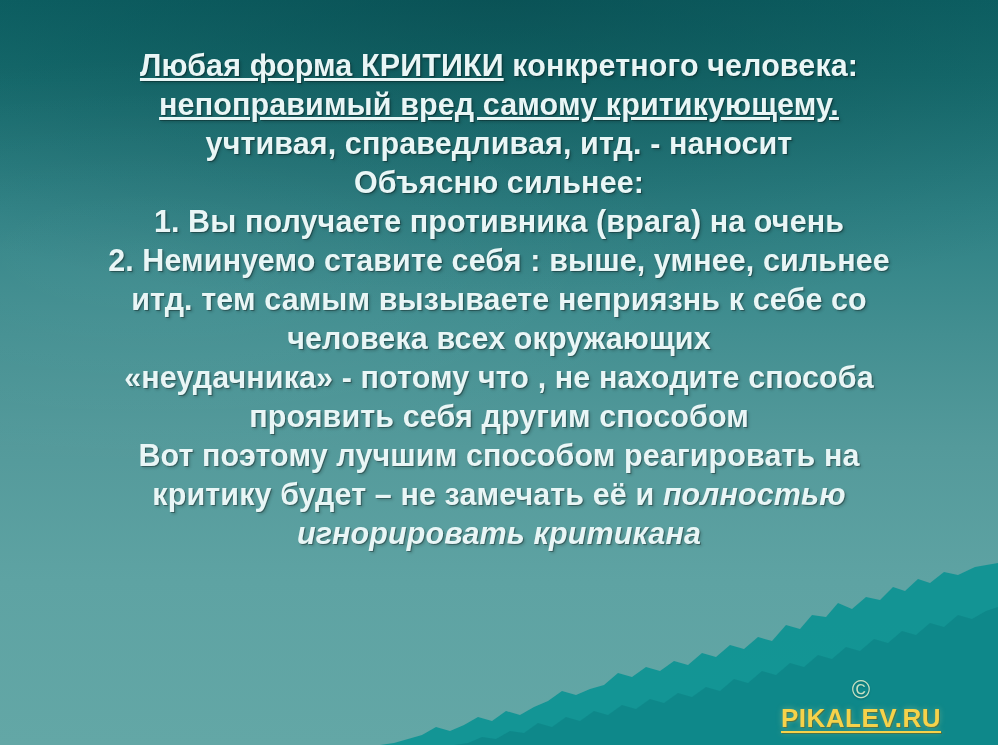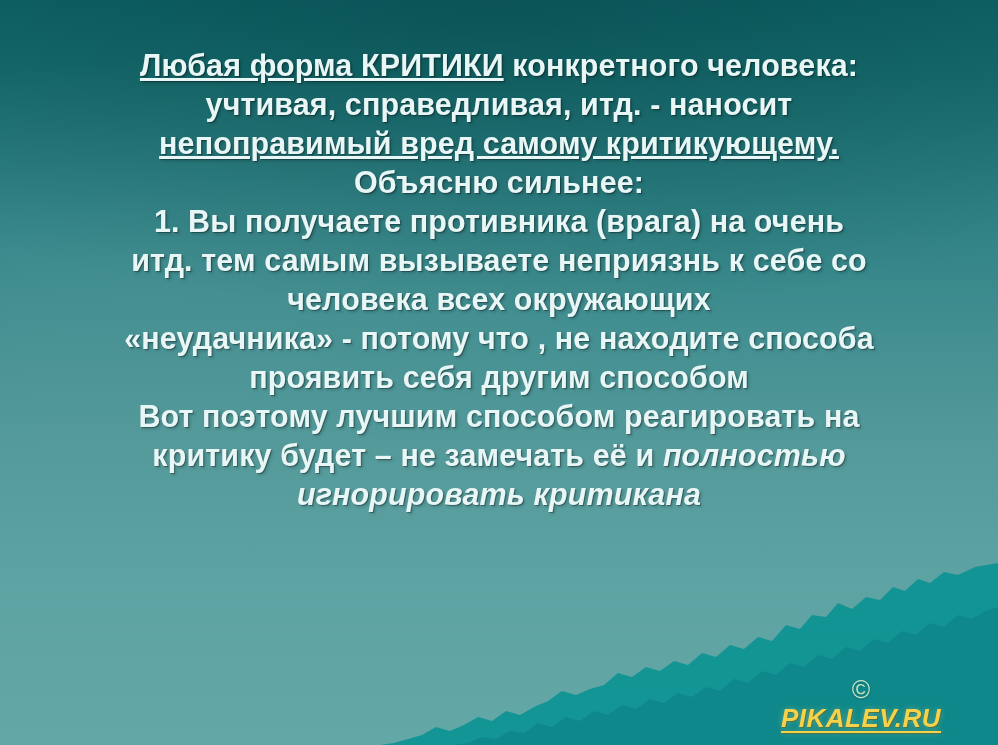--- a/index.html
+++ b/index.html
@@ -90,21 +90,20 @@
     text-align: center;
     opacity: 0.92;
     text-shadow: 0 1px 2px rgba(0,0,0,0.25);
   }
 
   #watermark-text {
     display: inline-block;
     color: #f6d24a;
     font-size: 26px;
     font-weight: bold;
-    font-style: italic;
     letter-spacing: 0.5px;
     text-decoration: underline;
     text-underline-offset: 4px;
     text-shadow:
       1px 1px 0 rgba(120, 80, 0, 0.45),
       0 0 6px rgba(255, 230, 140, 0.35);
   }
 </style>
 </head>
 <body>
@@ -130,31 +129,32 @@
              L580,176 L566,172 L552,182 L538,178 L524,188 L510,186 L496,194
              L482,192 L468,198 L454,200 Z" fill="#0c8184" opacity="0.6"></path>
   </svg>
 
   <div id="content">
 
     <div class="line">
       <span class="u">Любая форма КРИТИКИ</span><span> конкретного человека:</span>
     </div>
 
-    <div class="line">учтивая, справедливая, итд. - наносит</div>
-
     <div class="line">
       <span class="u">непоправимый вред самому критикующему.</span>
     </div>
+
+    <div class="line">учтивая, справедливая, итд. - наносит</div>
 
     <div class="line">Объясню сильнее:</div>
 
     <div class="line">1. Вы получаете противника (врага) на очень</div>
 
 
+    <div class="line">2. Неминуемо ставите себя : выше, умнее, сильнее</div>
 
     <div class="line">итд. тем самым вызываете неприязнь к себе со</div>
 
     <div class="line">человека всех окружающих</div>
 
 
     <div class="line">«неудачника» - потому что , не находите способа</div>
 
     <div class="line">проявить себя другим способом</div>
 

